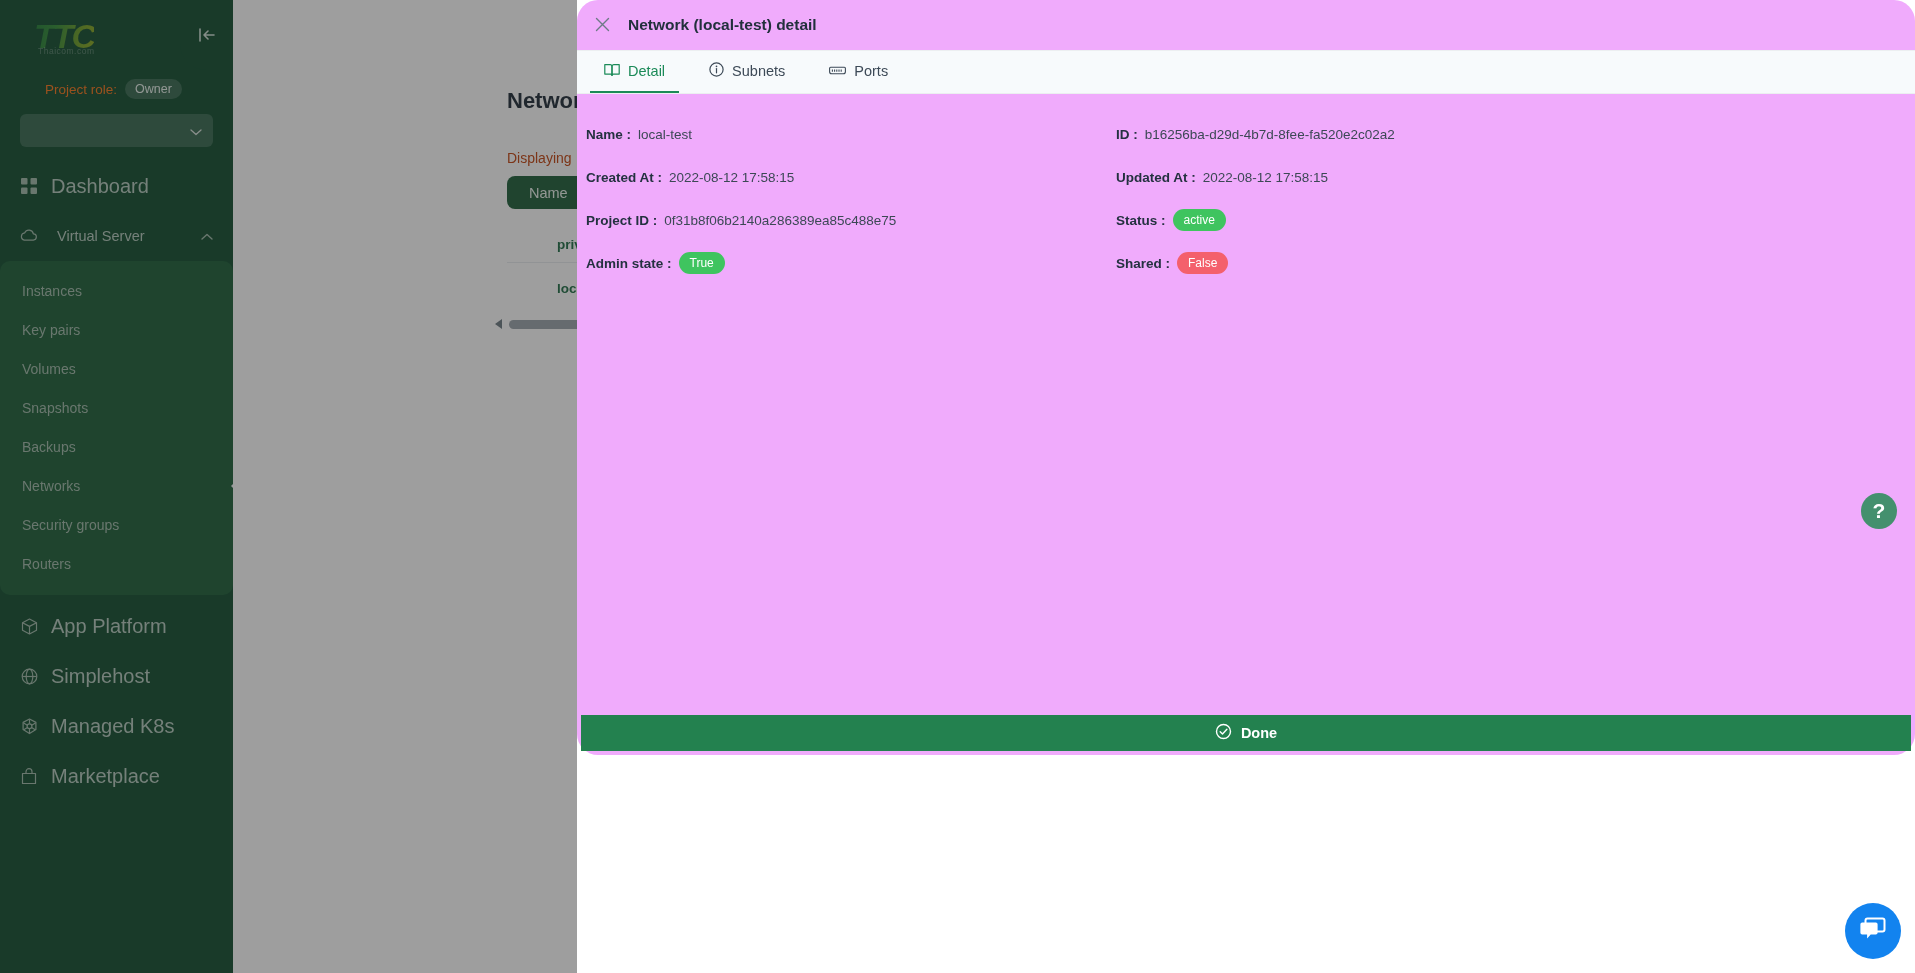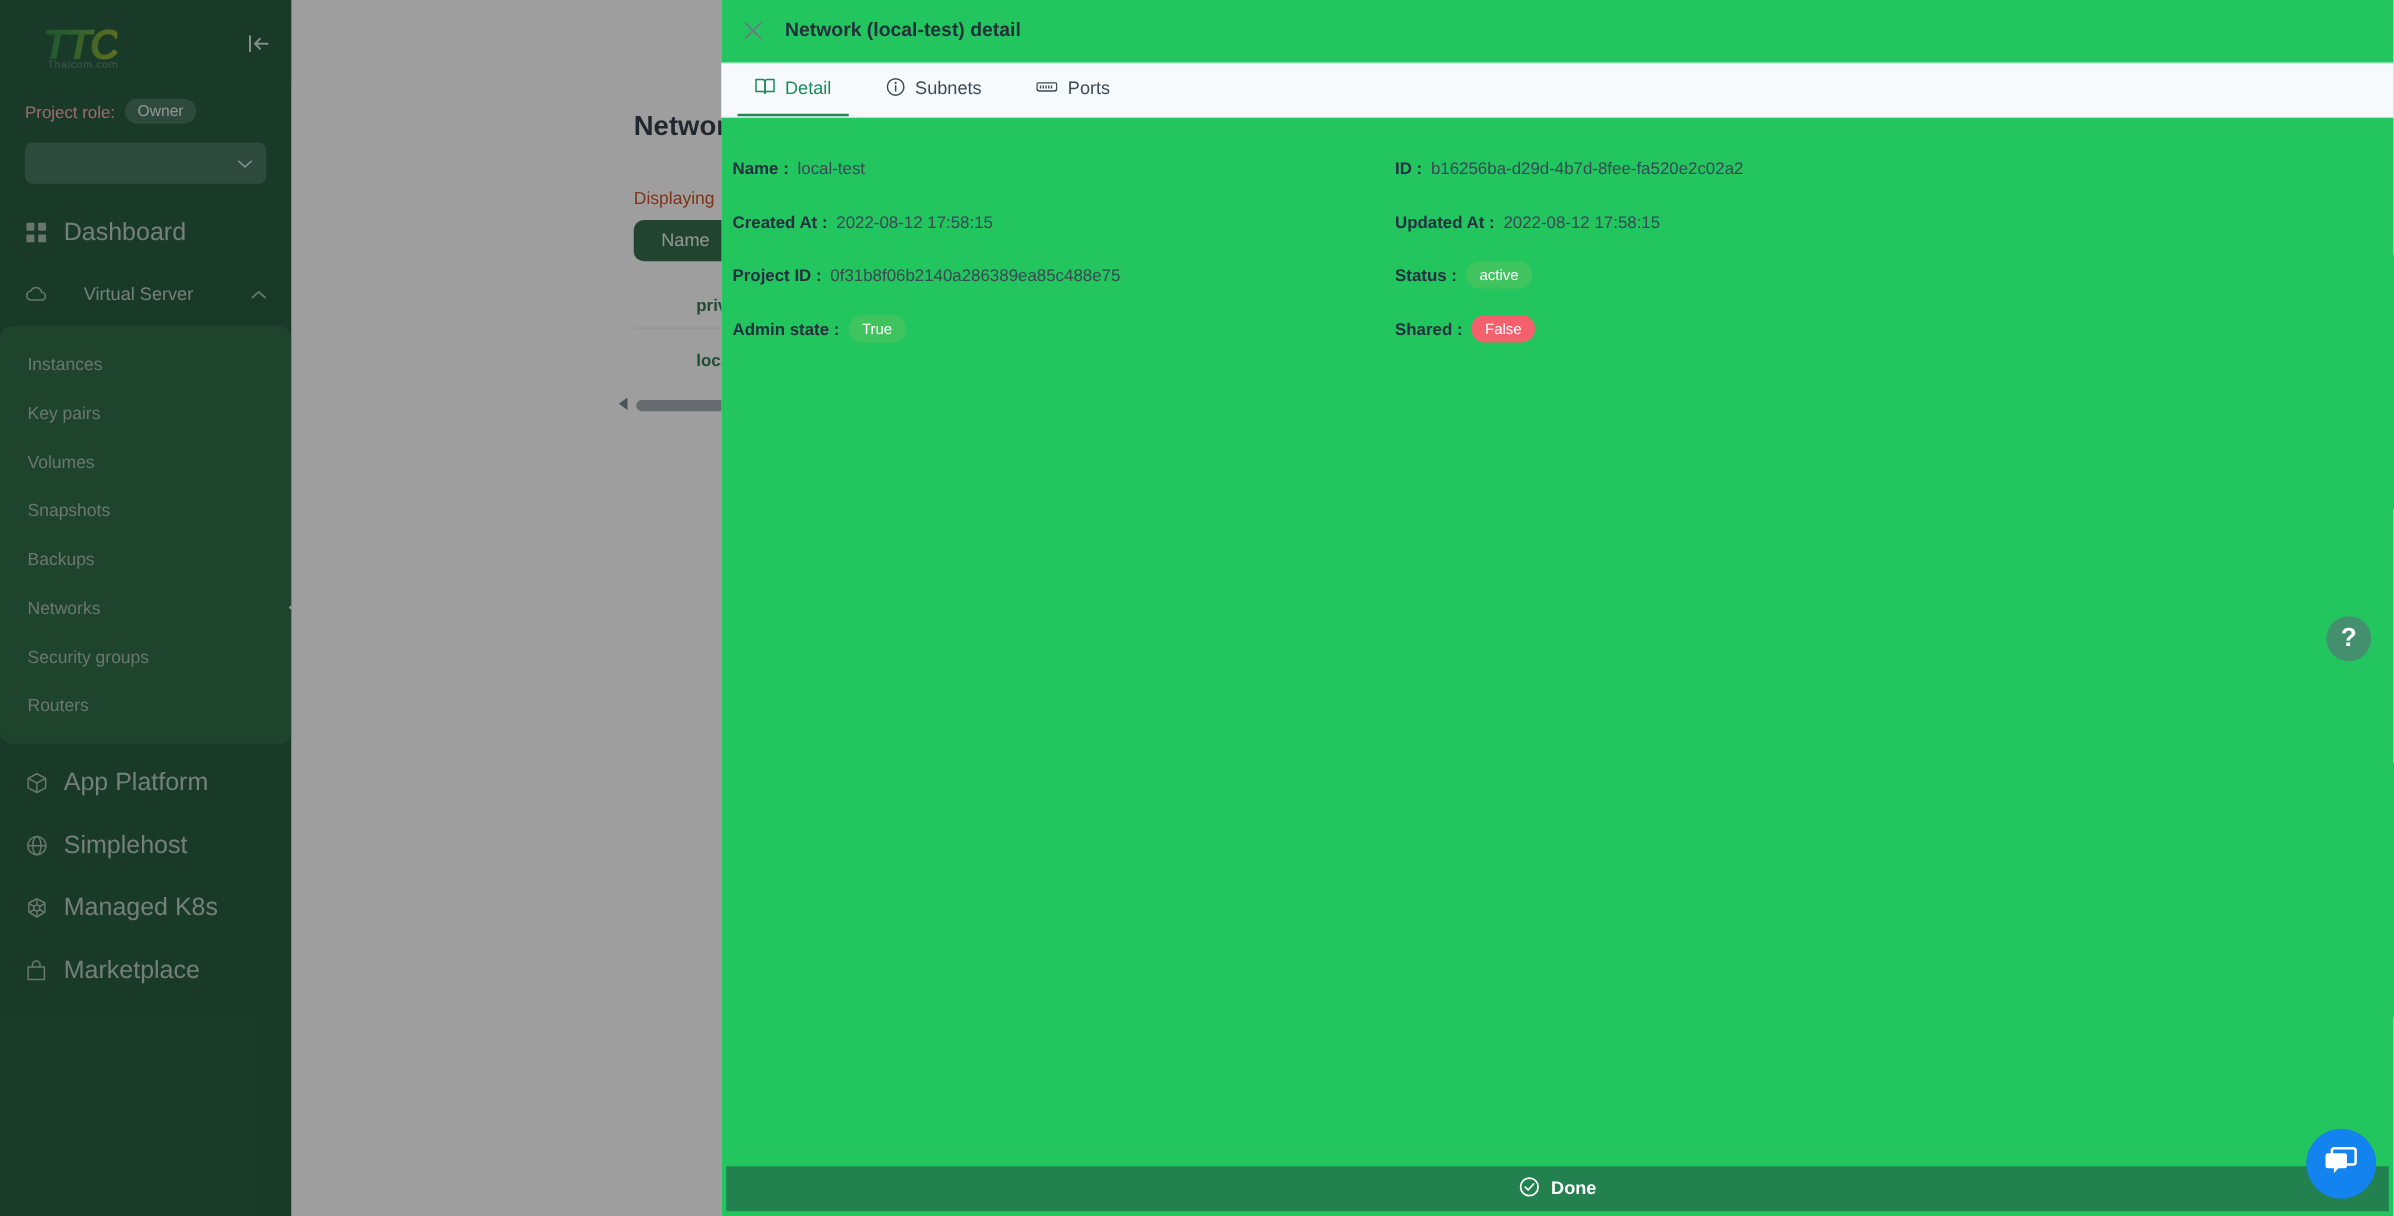--- a/index.html
+++ b/index.html
@@ -47,21 +47,21 @@
     display: flex; align-items: center; justify-content: center;
     cursor: pointer;
   }
   .collapse-btn svg { display:block; }
 
   .role-row {
     display: flex; align-items: center; gap: 8px;
     padding: 4px 0 0 20px;
     height: 30px;
   }
-  .role-label { color: #fca5a5; font-size: 13.5px; }
+  .role-label { color: #f97316; font-size: 13.5px; margin-left: 25px; }
   .role-badge {
     background: rgba(255,255,255,.16);
     color: #e8f1ec;
     font-size: 12.5px;
     padding: 3px 10px;
     border-radius: 11px;
   }
   .project-select {
     margin: 12px 20px 0 20px;
     height: 33px;
@@ -70,21 +70,21 @@
     position: relative;
     cursor: pointer;
   }
   .project-select .chev {
     position: absolute; right: 11px; top: 50%;
     transform: translateY(-50%);
   }
 
   .nav { margin-top: 14px; }
   .nav-group-head {
-    display: flex; align-items: center; gap: 29px;
+    display: flex; align-items: center; gap: 19px;
     height: 50px; padding-left: 20px;
     color: #b4c9bd; font-size: 14.5px;
     cursor: pointer;
   }
   .nav-group-head .label { flex: 1; }
   .nav-group-head .caret { margin-right: 20px; }
   .nav-sub {
     background: #185c34;
     border-radius: 10px;
     margin: 0 0 0 0;
@@ -163,24 +163,24 @@
 
   
   #backdrop {
     position: absolute; left: 0; top: 0;
     width: 577px; height: 973px;
     background: rgba(40,40,40,.45);
     z-index: 5;
   }
   #modal {
     position: absolute; left: 577px; top: 0;
-    width: 1338px; height: 973px;
-    background: #22c55e;
+    width: 1338px; height: 755px;
+    background: #f0abfc;
     z-index: 6;
-    display: flex; flex-direction: column;
+    display: flex; flex-direction: column; border-radius: 21px;
   }
   .modal-head {
     height: 51px;
     display: flex; align-items: center; gap: 16px;
     padding-left: 17px;
     border-bottom: 1px solid #eceff1;
   }
   .modal-close { cursor: pointer; width:18px; height:18px; }
   .modal-title { font-size: 15.5px; font-weight: 700; color: #22303c; }
 

